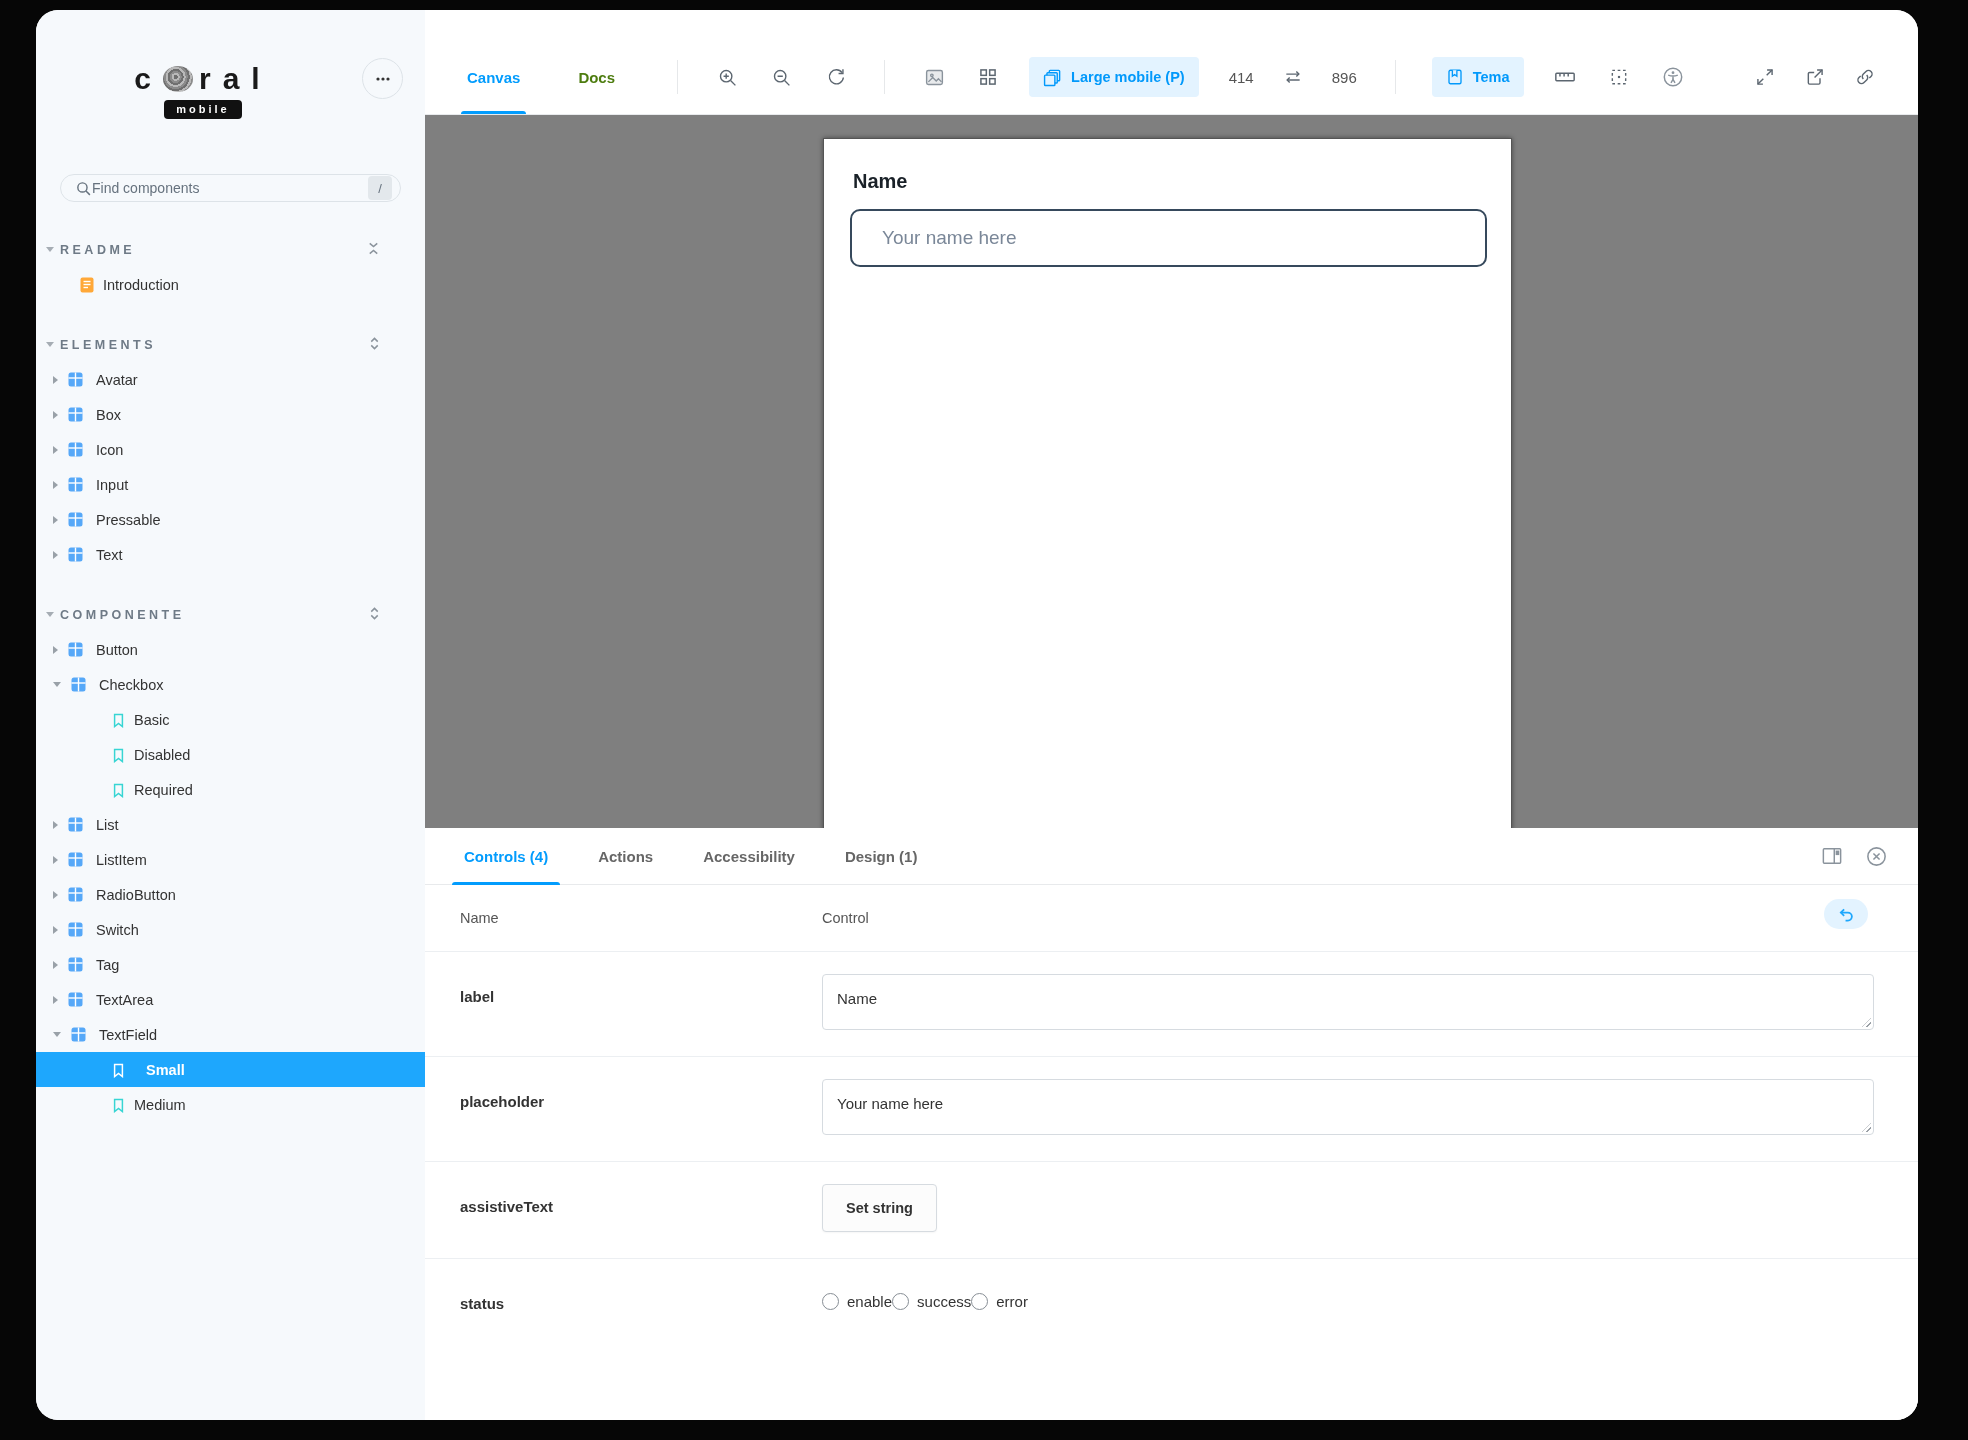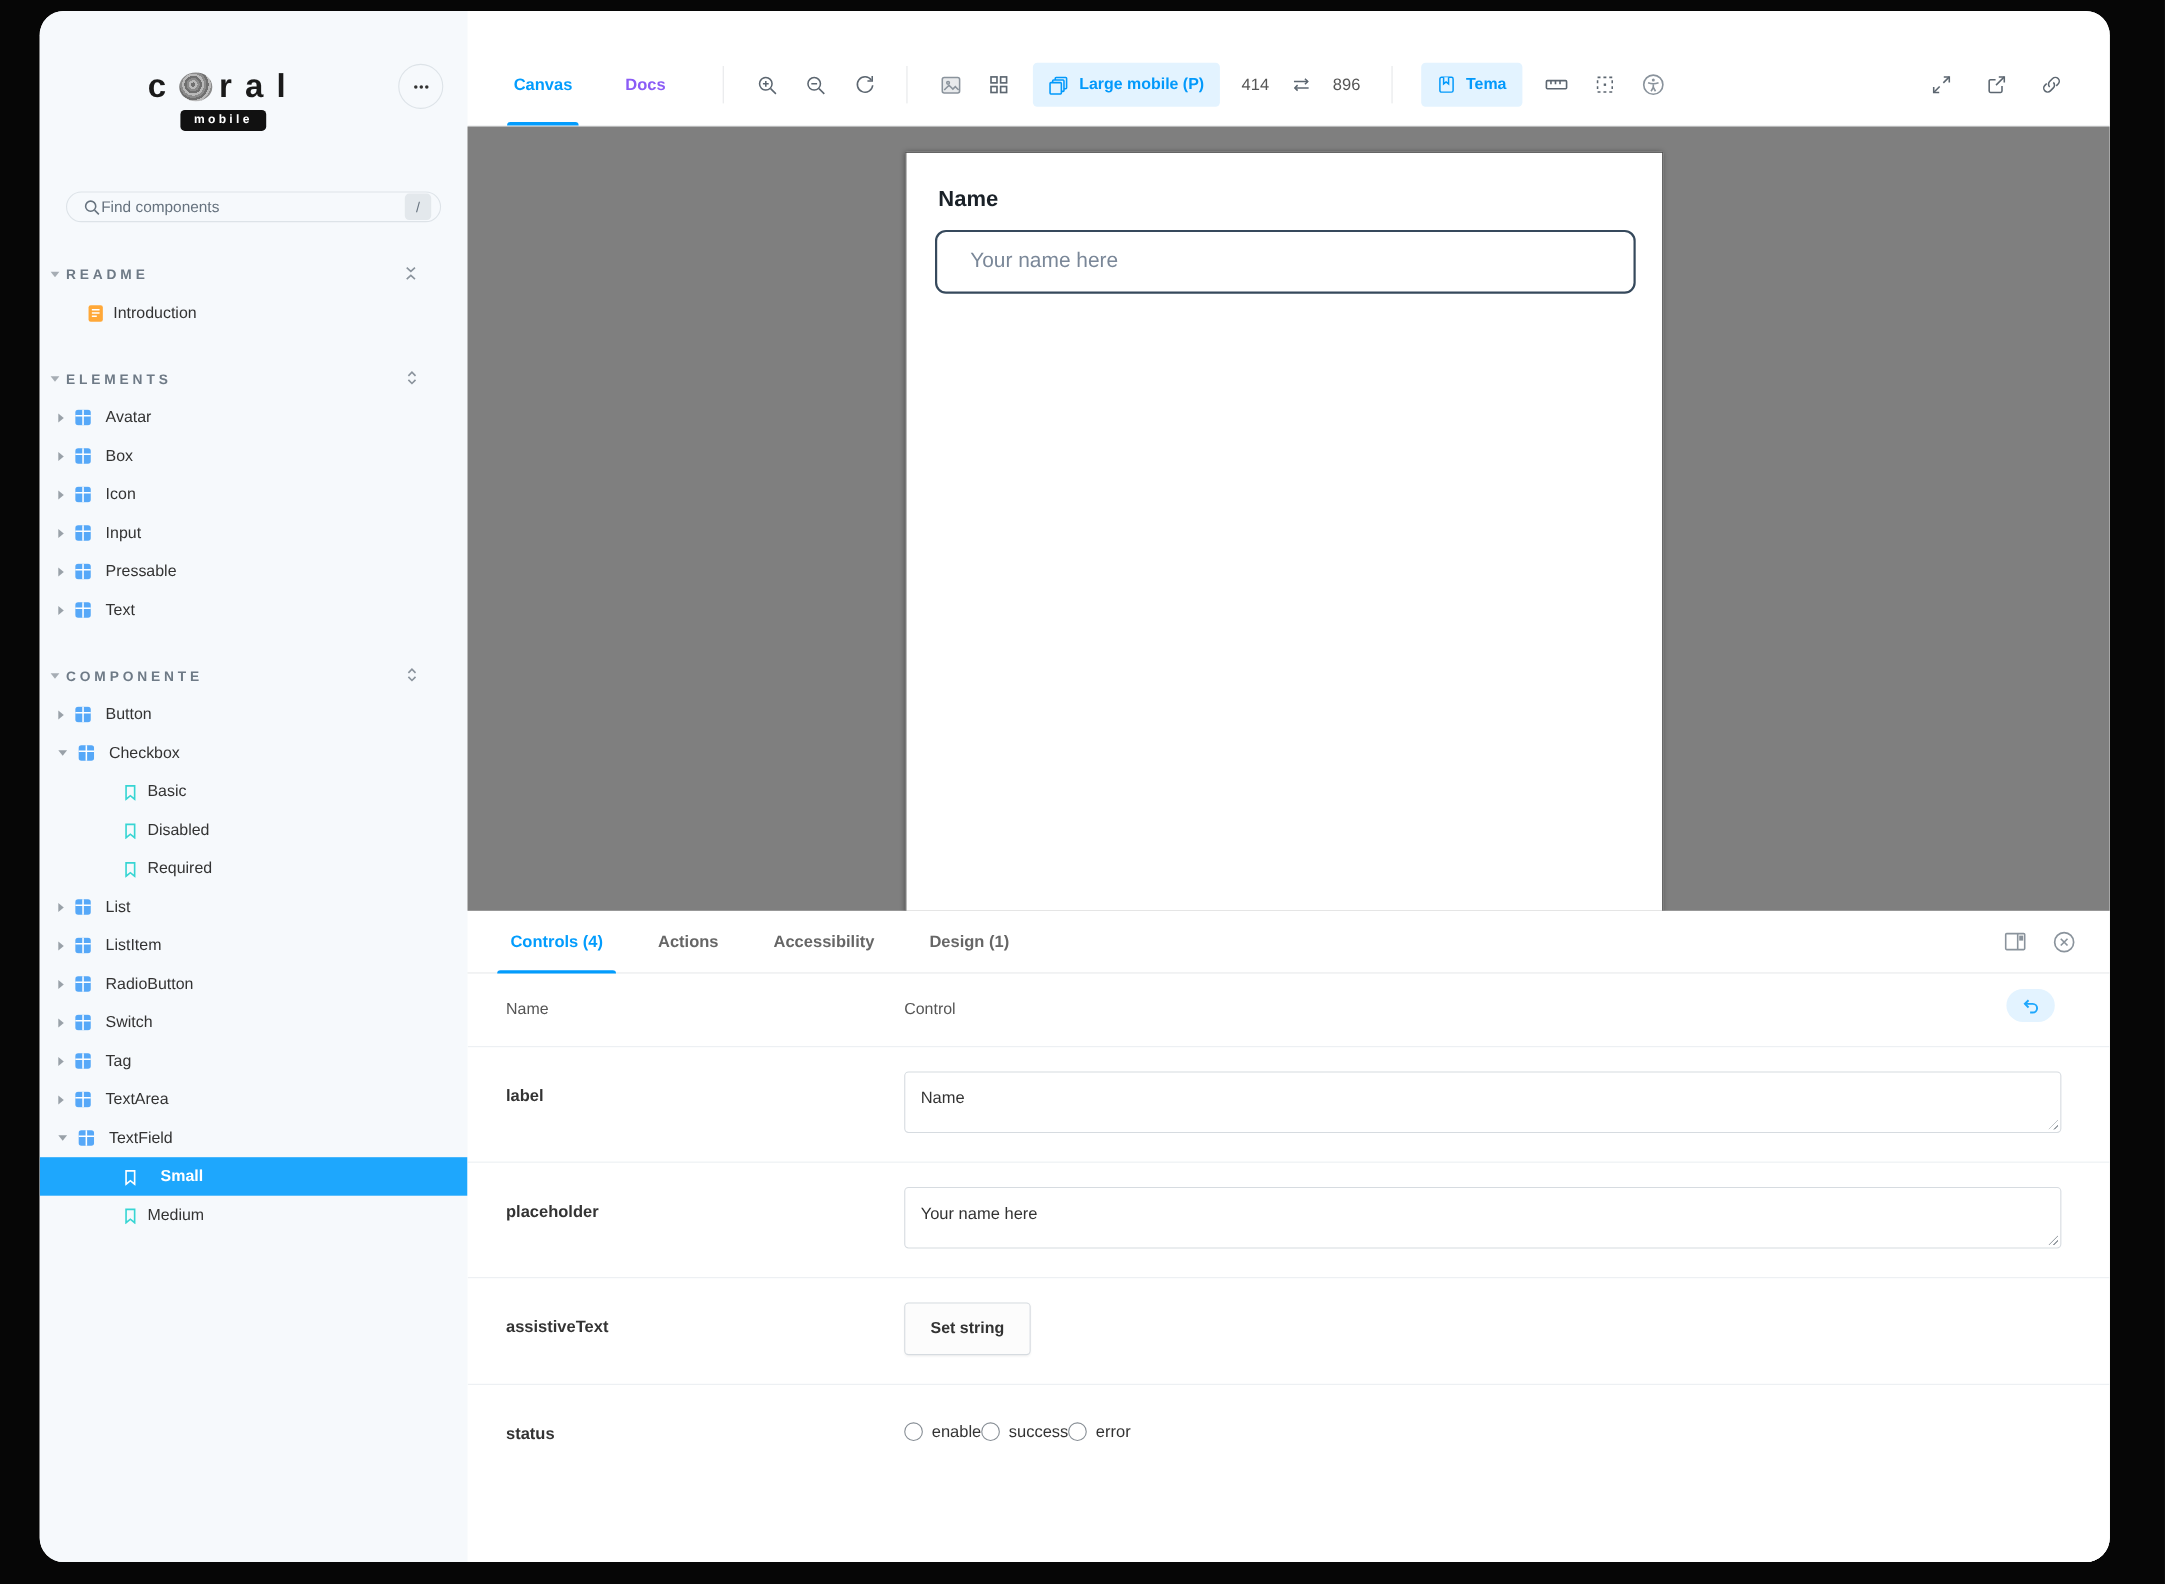--- a/index.html
+++ b/index.html
@@ -46,23 +46,23 @@
   .nav-item.selected { background:#1EA7FD; color:#fff; font-weight:bold;gap:12px; }
   .caret { width:0; height:0; }
   .caret.r { border-top:4.5px solid transparent; border-bottom:4.5px solid transparent; border-left:5.5px solid #99A1A8; }
   .caret.d { border-left:4.5px solid transparent; border-right:4.5px solid transparent; border-top:5.5px solid #99A1A8; }
   .sec-caret { border-left:4px solid transparent; border-right:4px solid transparent; border-top:5px solid #A6ADB4; }
 
   
   .main { flex:1; display:flex; flex-direction:column; min-width:0; background:#fff; }
 
   .toolbar { height:105px; border-bottom:1px solid #E8EAEC; display:flex; align-items:stretch;
-             padding:30px 28px 0 30px; gap:2px; }
+             padding:30px 28px 0 30px; gap:12px; }
   .tb-tab { position:relative; display:flex; align-items:center; padding:0 12px; font-size:15px; font-weight:bold;
-            color:#8b5cf6; cursor:pointer; margin-right:22px; }
+            color:#4d7c0f; cursor:pointer; margin-right:22px; }
   .tb-tab.active { color:#029CFD; }
   .tb-tab.active::after { content:""; position:absolute; left:6px; right:6px; bottom:0; height:3px;
                           background:#029CFD; border-radius:3px 3px 0 0; }
   .tb-sep { width:1px; background:#E6E8EA; margin:20px 16px; }
   .tb-btn { width:42px; display:flex; align-items:center; justify-content:center; color:#5C6670; cursor:pointer; }
   .chip { display:flex; align-items:center; gap:9px; background:#E3F3FF; color:#0299FB; font-weight:bold;
           font-size:14.5px; border-radius:4px; padding:0 14px; margin:17px 8px; cursor:pointer;text-align:center; }
   .tb-num { display:flex; align-items:center; font-size:15px; color:#555; padding:0 10px; cursor:pointer; }
   .tb-right { margin-left:auto; display:flex; }
   .tb-right .tb-btn { width:50px; }

